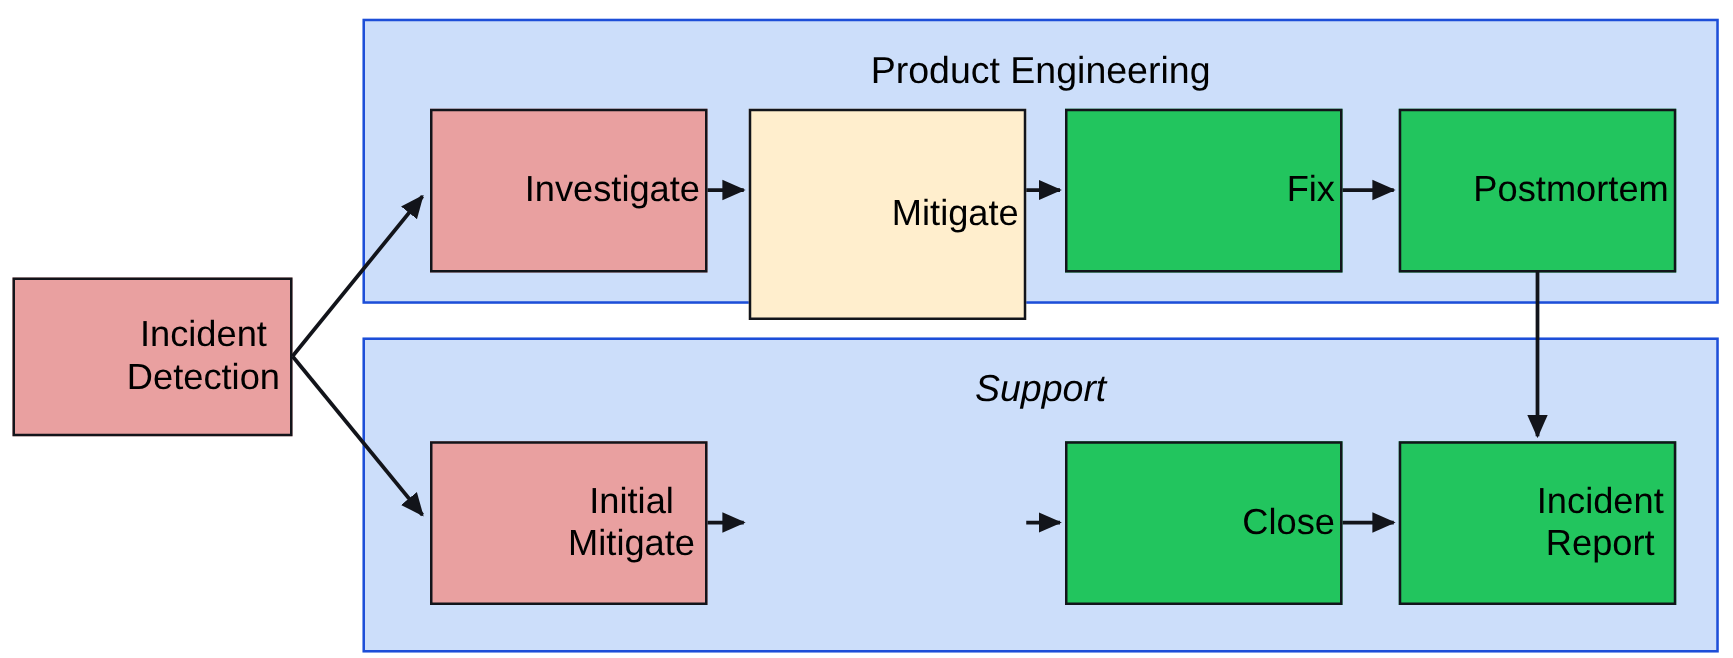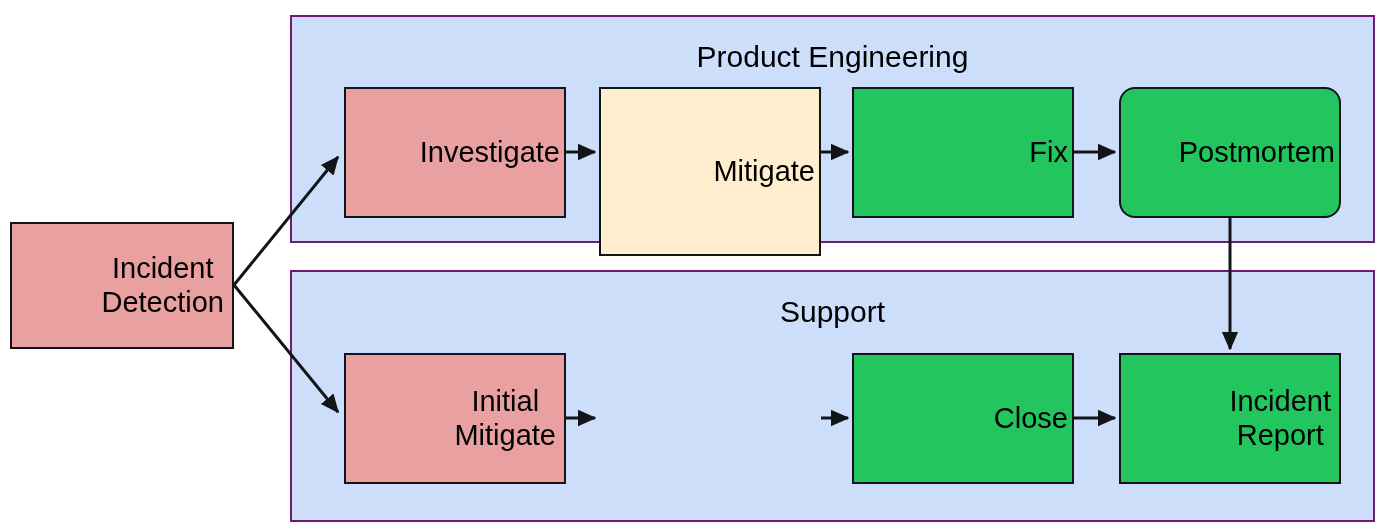--- a/index.html
+++ b/index.html
@@ -23,21 +23,21 @@
     left: 0;
     top: 0;
     width: 1386px;
     height: 526px;
     pointer-events: none;
     z-index: 5;
   }
   .swimlane {
     position: absolute;
     box-sizing: border-box;
-    border: 2px solid #701a75;
+    border: 2px solid #1d4ed8;
     background: #ccdefa;
     z-index: 1;
   }
   .swimlane-title {
     position: absolute;
     left: 0;
     right: 0;
     text-align: center;
     font-size: 30px;
     color: #000000;
@@ -67,21 +67,21 @@
 </style>
 </head>
 <body>
 
 <div id="canvas">
 
   <div class="swimlane" style="left:290px; top:15px; width:1085px; height:228px;">
     <div class="swimlane-title" style="top:23px;">Product Engineering</div>
   </div>
 
-  <div class="swimlane" style="left:290px; top:270px; width:1085px; height:252px;">
+  <div class="swimlane" style="left:290px; top:270px; width:1085px; height:252px;font-style:italic;">
     <div class="swimlane-title" style="top:23px;">Support</div>
   </div>
 
   <svg class="edges" viewBox="0 0 1386 526" xmlns="http://www.w3.org/2000/svg">
     <defs>
       <marker id="arrow" viewBox="0 0 10 10" refX="9.2" refY="5" markerWidth="6.2" markerHeight="6.2" orient="auto-start-reverse">
         <path d="M 0 0.6 L 10 5 L 0 9.4 z" fill="#12141a"></path>
       </marker>
     </defs>
 
@@ -112,21 +112,21 @@
   </div>
 
   <div class="node fill-amber" style="left:599px; top:87px; width:222px; height:169px;">
     <span>Mitigate</span>
   </div>
 
   <div class="node fill-green" style="left:852px; top:87px; width:222px; height:131px;">
     <span>Fix</span>
   </div>
 
-  <div class="node fill-green" style="left:1119px; top:87px; width:222px; height:131px;border-radius:16px;">
+  <div class="node fill-green" style="left:1119px; top:87px; width:222px; height:131px;">
     <span>Postmortem</span>
   </div>
 
   <div class="node fill-red" style="left:344px; top:353px; width:222px; height:131px;">
     <span>
         <span>Initial</span>
         <span>Mitigate</span>
       </span>
   </div>
 

